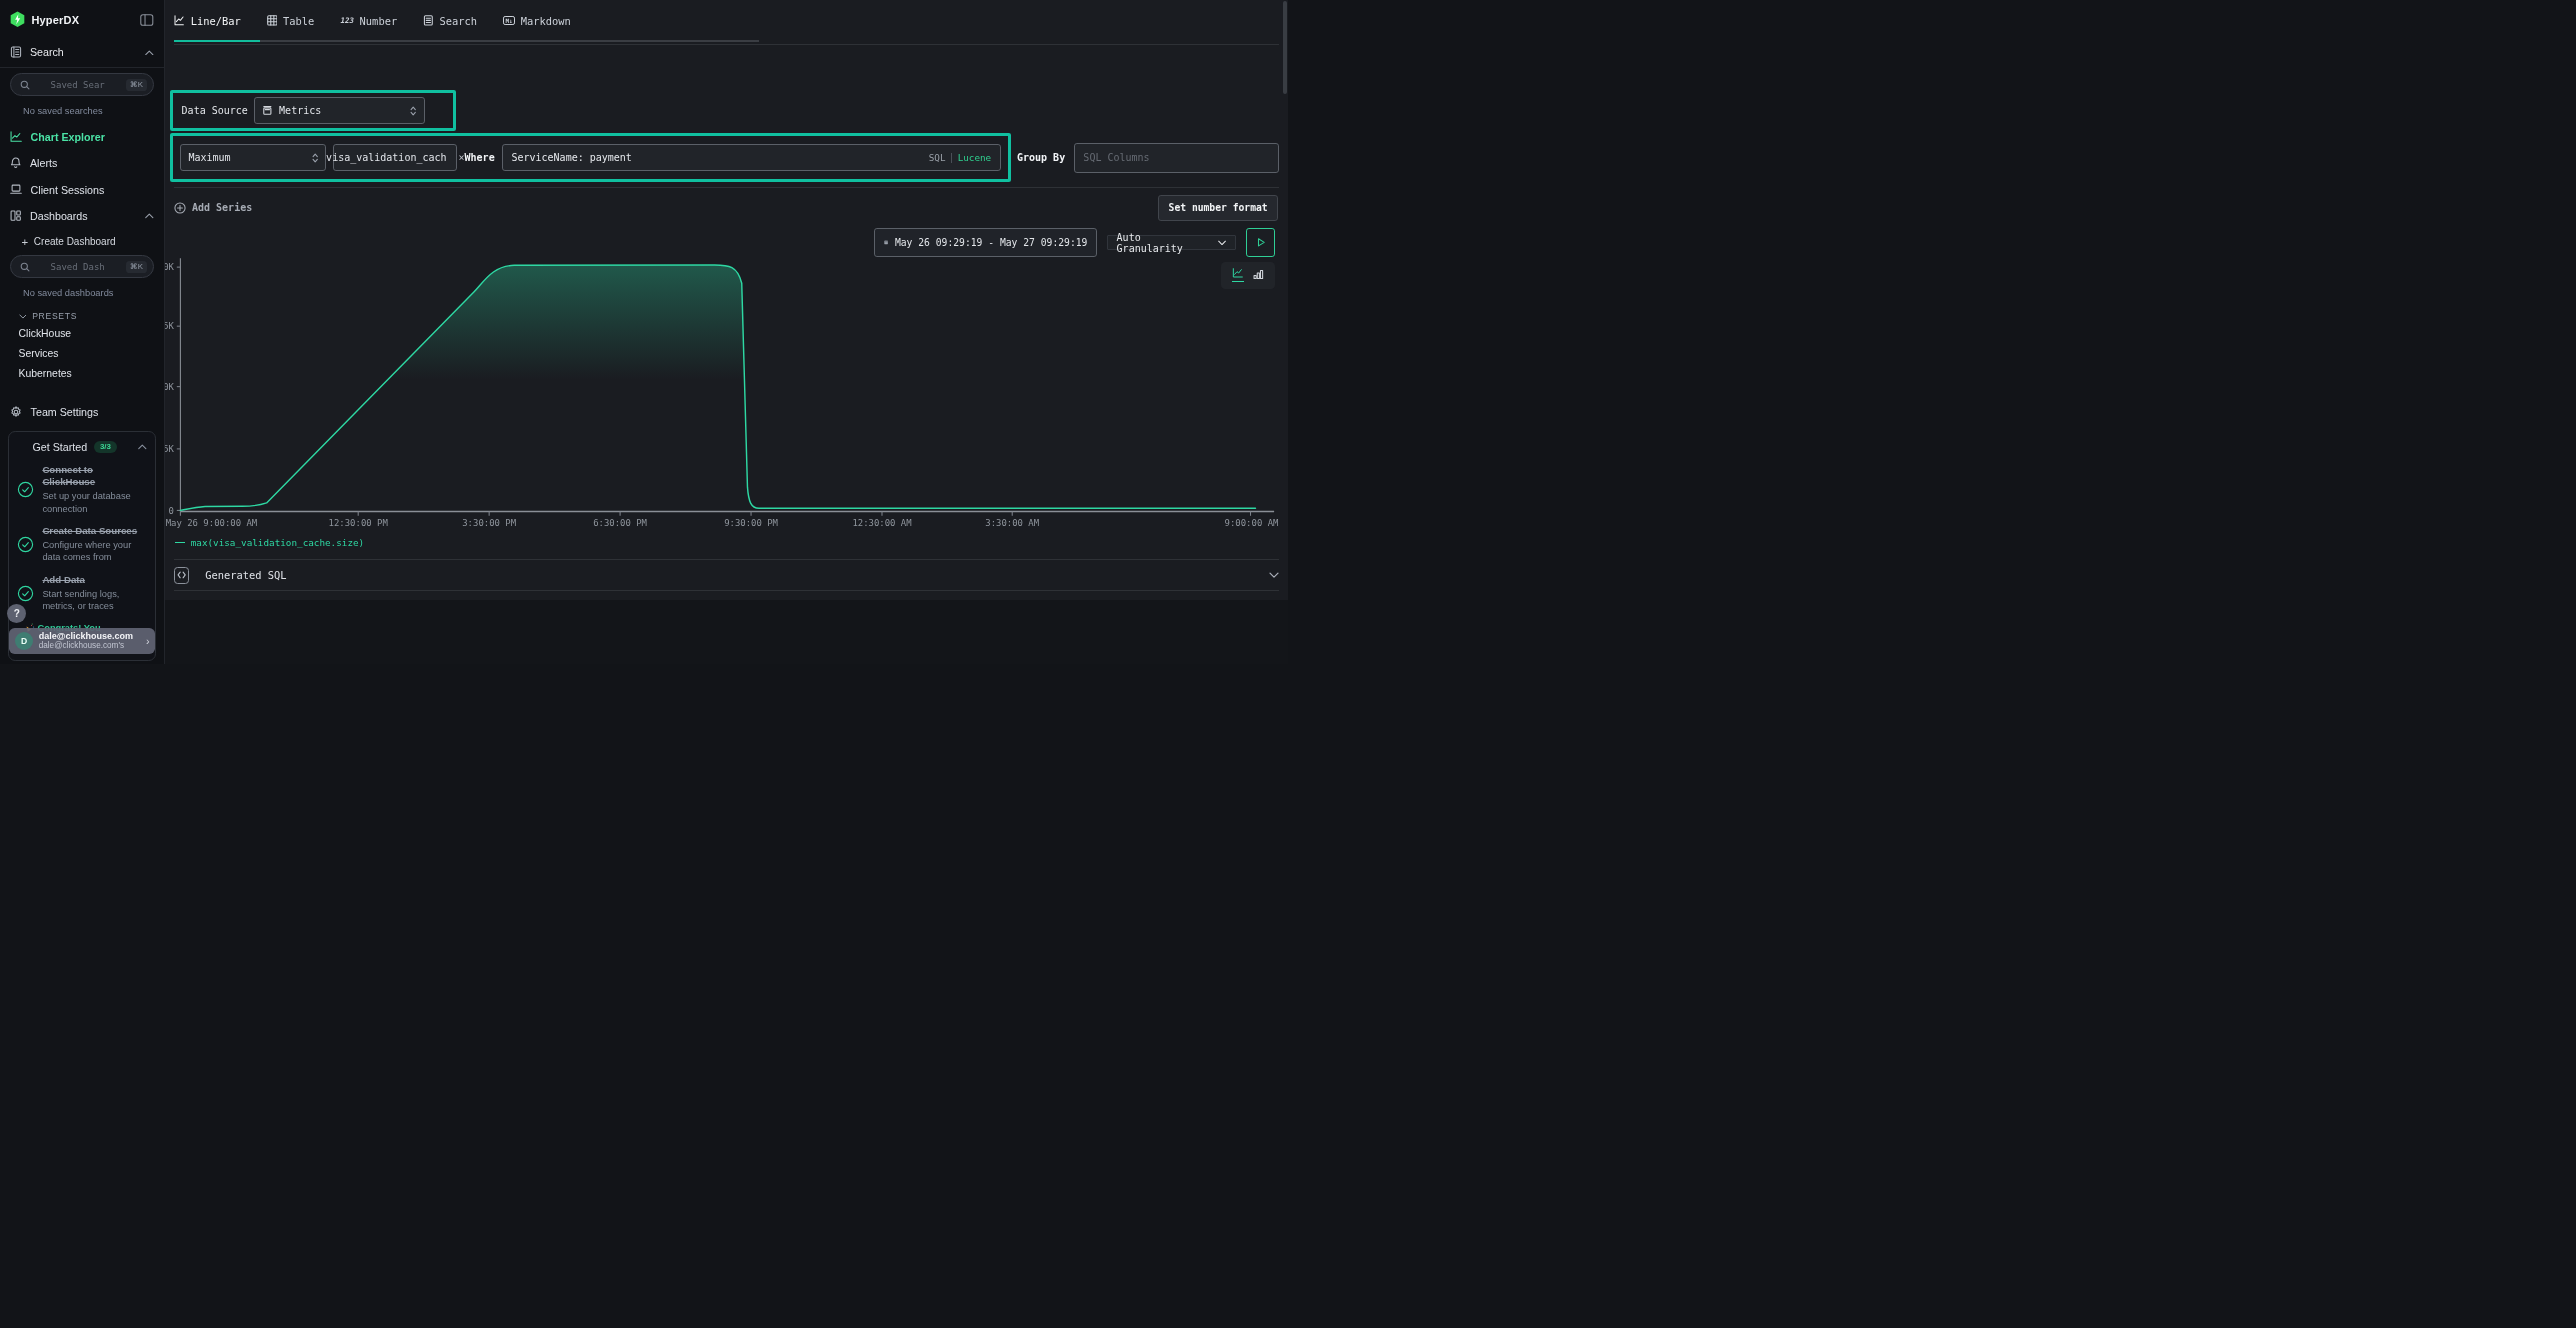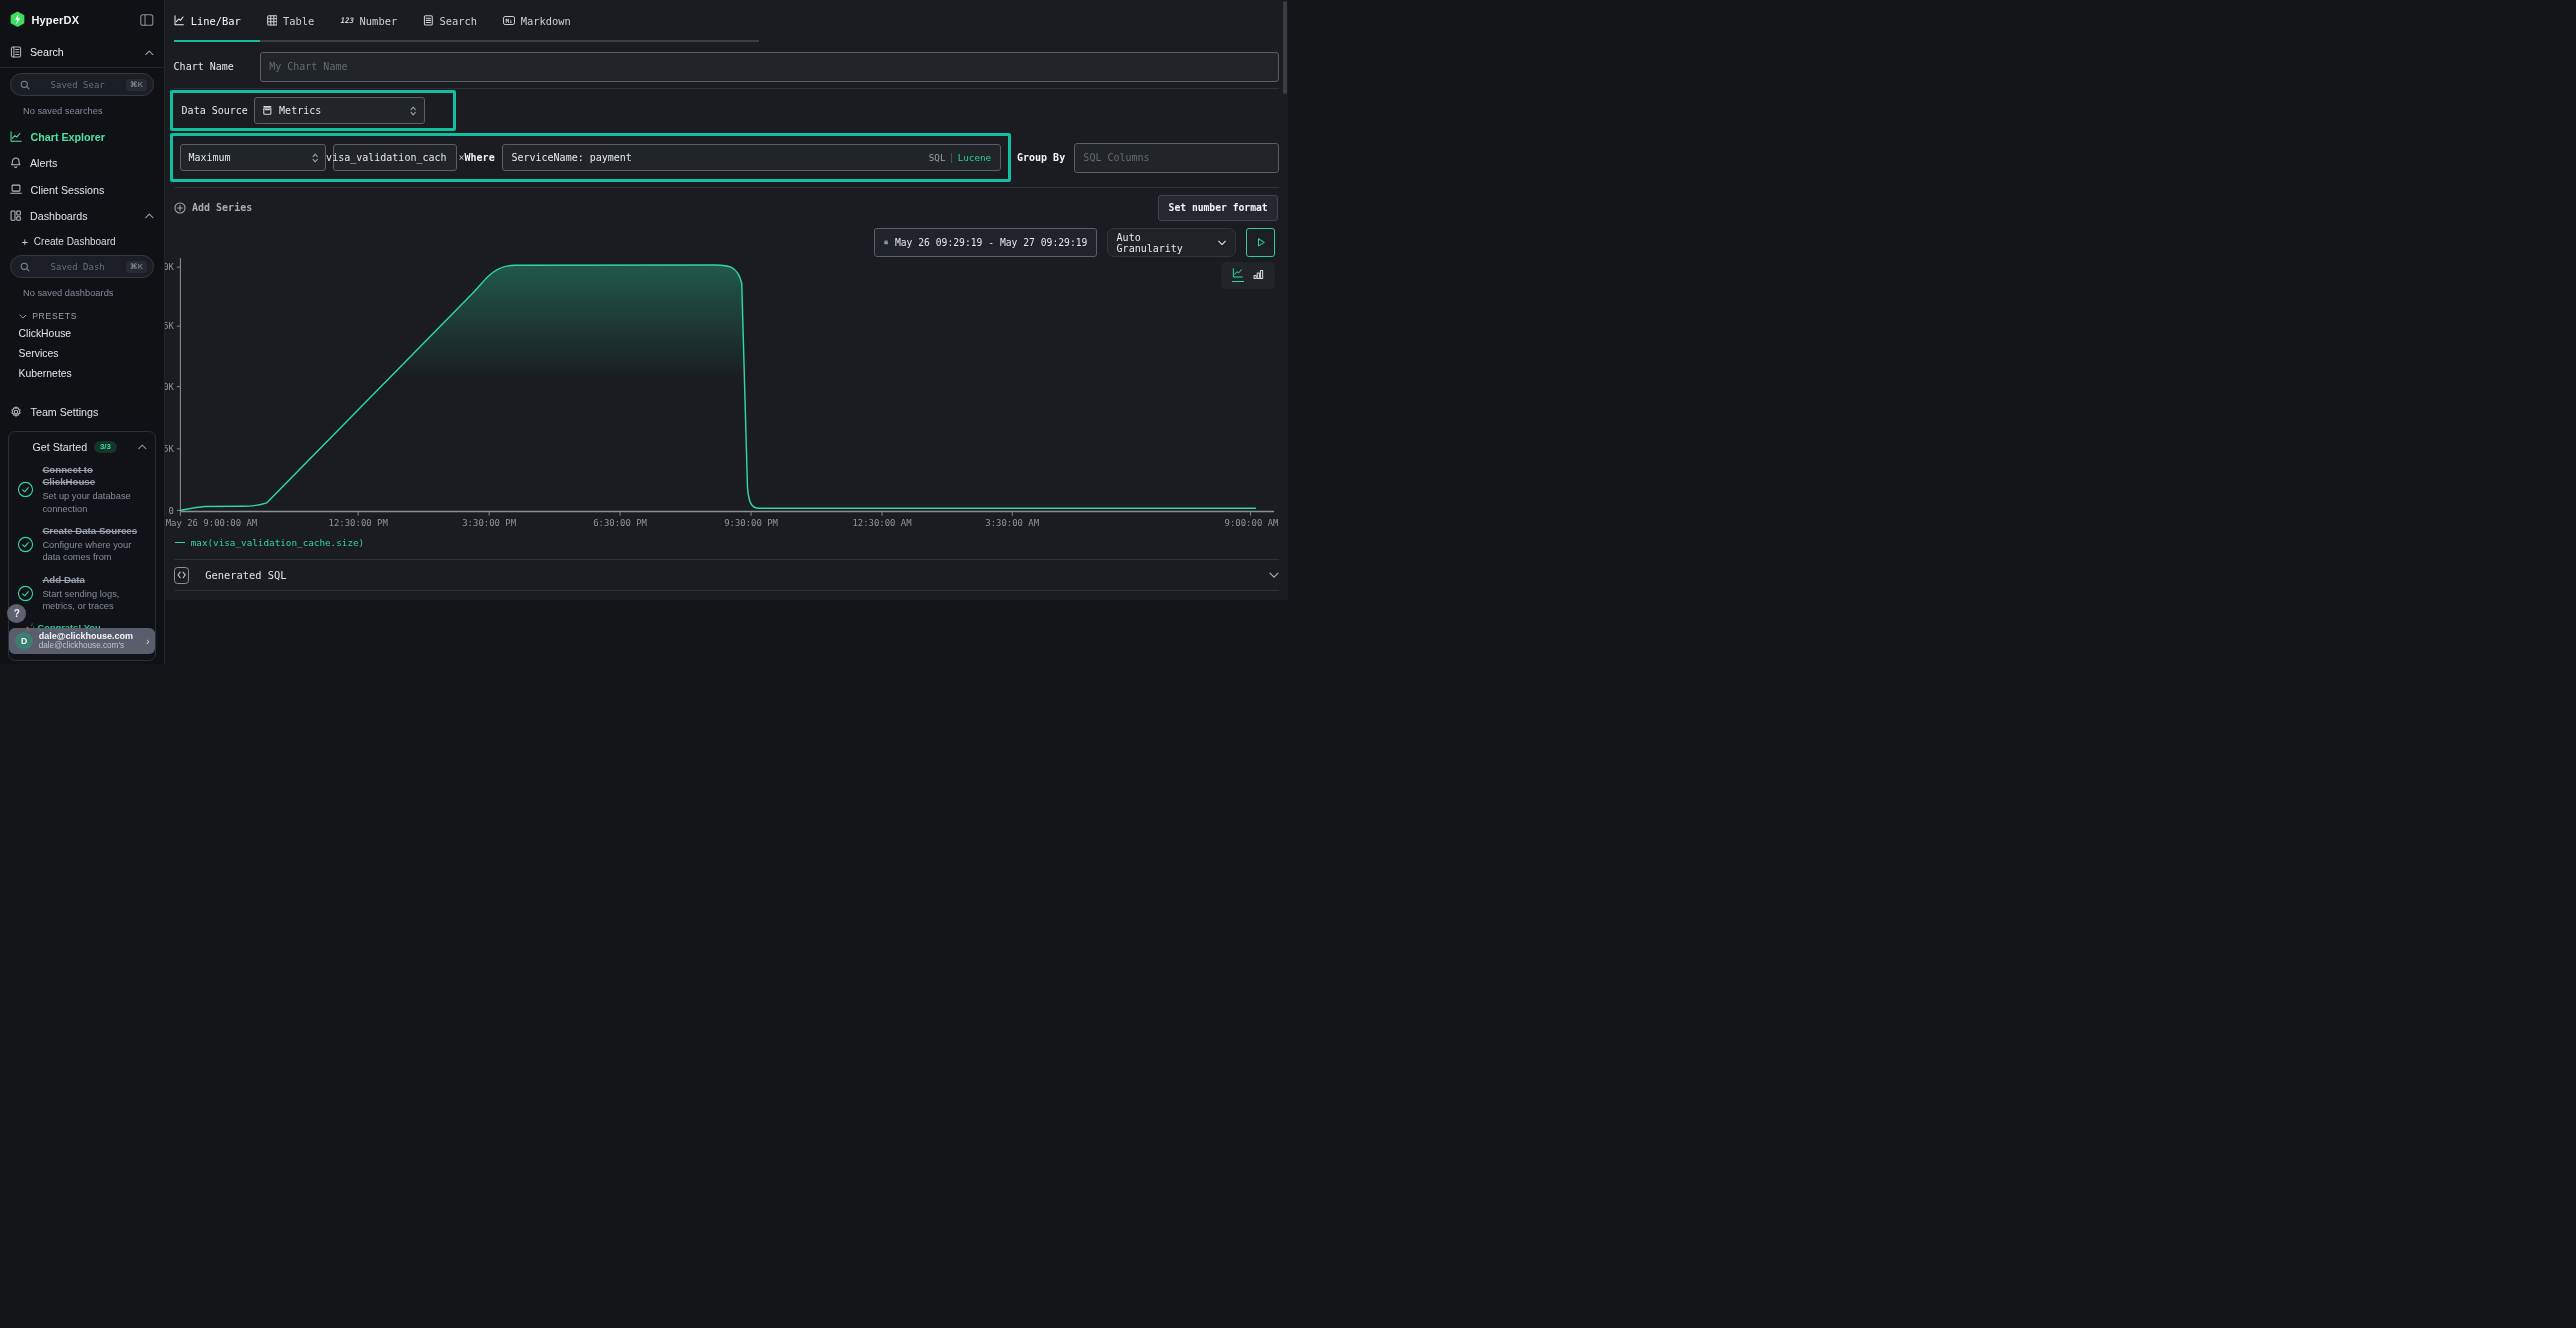--- a/index.html
+++ b/index.html
@@ -153,22 +153,22 @@
   .addseries-row .spacer { flex:1; }
   .numfmt-btn { background:#25282e; border:1.1px solid #41454c; border-radius:2.9px;
     color:#f2f4f6; font-weight:700; font-size:9.7px; font-family:inherit;
     height:26px; padding:0 9.3px; cursor:pointer; }
 
   .toolbar-row { position:absolute; right:13px; top:228px; height:29px;
     display:flex; align-items:center; gap:10px; }
   .date-box { width:223px; height:29px; background:#202329; border:1.1px solid #5b6068;
     border-radius:2.9px; display:flex; align-items:center; gap:7.2px; padding:0 8.6px;
     color:#e3e6ea; font-size:9.7px; white-space:nowrap; }
-  .gran-box { width:129px; height:29px; background:#1f2227; border:0.7px solid #31353c;
-    border-radius:7px; display:flex; align-items:center; padding:0 8.6px; gap:5.7px;
+  .gran-box { width:129px; height:15px; background:#1f2227; border:0.7px solid #31353c;
+    border-radius:1px; display:flex; align-items:center; padding:0 8.6px; gap:5.7px;
     color:#e8eaed; font-size:10px; }
   .gran-box .spacer { flex:1; }
   .play-btn { width:29px; height:29px; border-radius:2.9px; background:#1b1e23;
     border:1.1px solid #2fcf96; display:flex; align-items:center; justify-content:center; cursor:pointer; }
 
   .chart-block { position:absolute; left:0; right:0; top:258px; height:286px; }
   .charttype-toggle { position:absolute; right:13px; top:3.6px; width:54px; height:27px;
     background:#212429; border-radius:4.3px; display:flex; align-items:center; justify-content:center;
     gap:8.6px; z-index:2; }
   .ct-line { border-bottom:1.4px solid #2ed8a3; padding-bottom:1.4px; }
@@ -400,24 +400,20 @@
       <div class="tab">
         <span class="md-box">M↓</span>
         <span>Markdown</span>
       </div>
     </div>
     <div class="tab-track">
       <div class="active-seg"></div>
     </div>
   </div>
 
-  <div class="row chart-name-row">
-    <span class="field-label">Chart Name</span>
-    <input class="t-input" type="text" placeholder="My Chart Name" style="">
-  </div>
   <div class="hdiv" style="margin-top:1.4px;"></div>
 
   <div class="ann ann1">
     <span class="field-label">Data Source</span>
     <div class="select-box ds-select">
       <svg width="10.7" height="10.7" viewBox="0 0 15 15" style="color:#d5d9df">
         <rect x="2.5" y="4" width="10" height="9" rx="1.2" class="stroke-ic"></rect>
         <line x1="2.5" y1="2" x2="12.5" y2="2" class="stroke-ic"></line>
         <line x1="4.5" y1="6.5" x2="10.5" y2="6.5" class="stroke-ic" stroke-width="1"></line>
       </svg>

